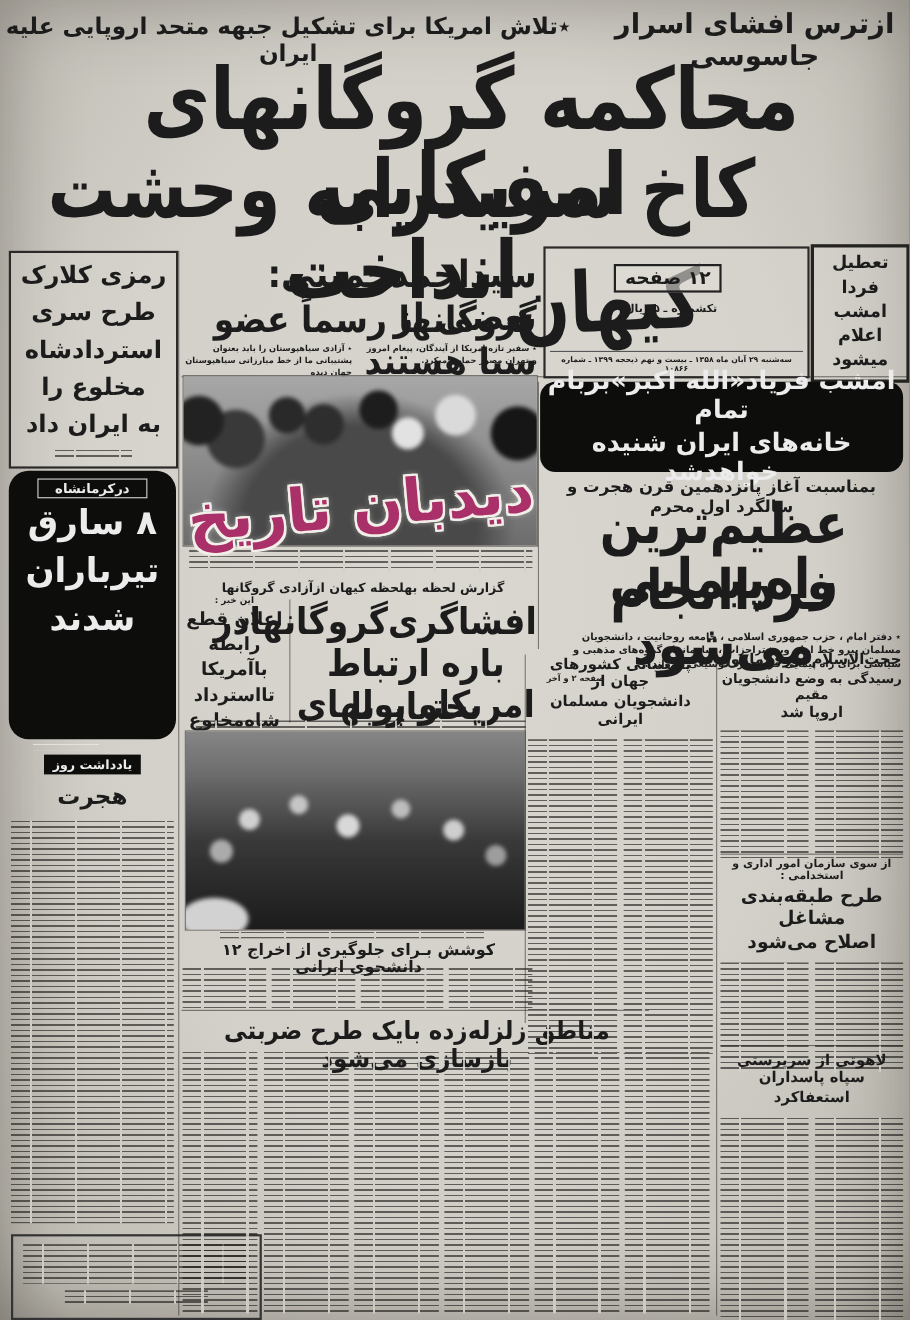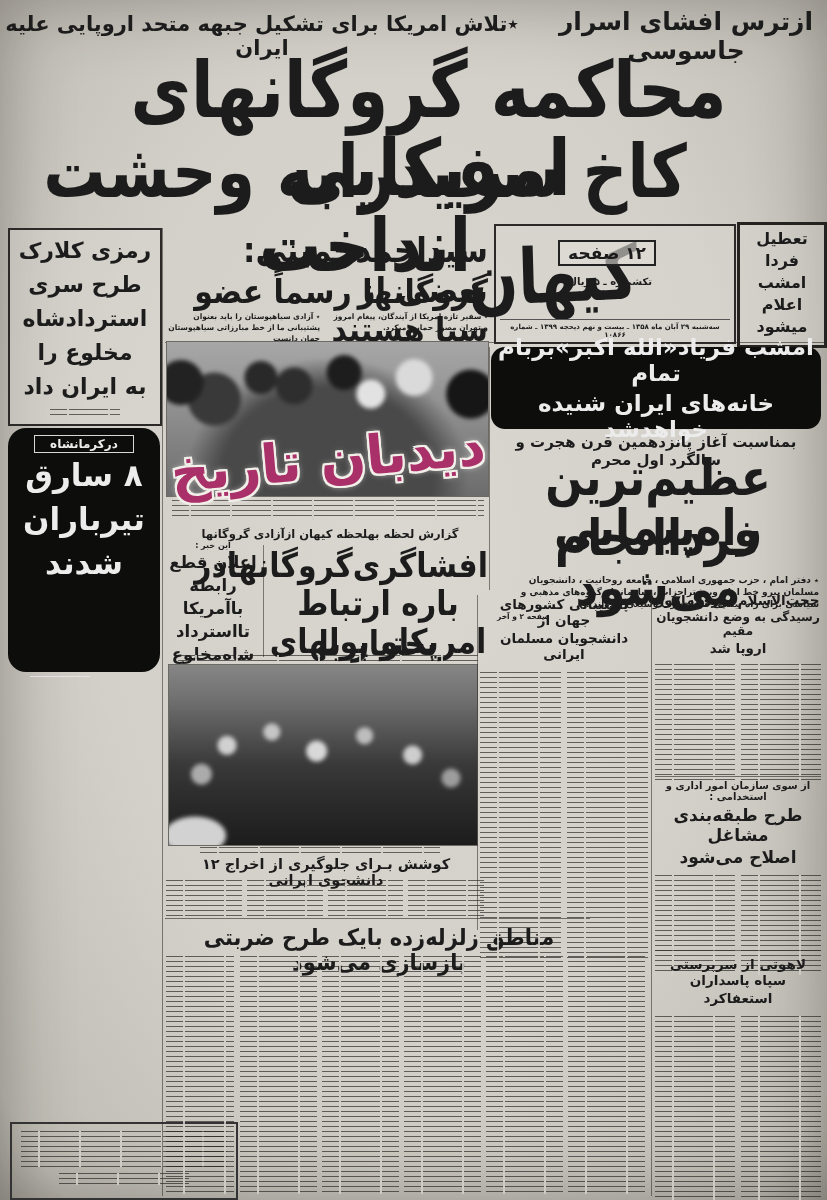--- a/index.html
+++ b/index.html
@@ -57,21 +57,21 @@
     <div class="b ctr" style="font-size:22px;margin-top:9px;">طرح سری</div>
     <div class="b ctr" style="font-size:22px;margin-top:9px;">استردادشاه</div>
     <div class="b ctr" style="font-size:22px;margin-top:9px;">مخلوع را</div>
     <div class="b ctr" style="font-size:22px;margin-top:9px;">به ایران داد</div>
     <div class="sim-fine" style="width:70px;height:7px;margin:10px auto 0;"></div>
   </div>
 
   <div class="abs b" style="left:168px;top:230px;width:320px;font-size:31px;text-align:right;transform:scaleY(1.1);transform-origin:top;">سیداحمدخمینی: بعضی از</div>
   <div class="abs b" style="left:168px;top:272px;width:320px;font-size:30px;text-align:right;transform:scaleY(1.1);transform-origin:top;">گروگانها رسماً عضو سیا هستند</div>
   <div class="abs b" style="left:330px;top:312px;width:158px;font-size:7.5px;line-height:1.45;text-align:right;">٭ سفیر تازه امریکا از آیندگان، پیغام امروز و تهران مصور حمایت میکرد.</div>
-  <div class="abs b" style="left:168px;top:312px;width:152px;font-size:7.5px;line-height:1.45;text-align:right;">٭ آزادی سیاهپوستان را باید بعنوان پشتیبانی ما از خط مبارزاتی سیاهپوستان جهان دانست</div>
+  <div class="abs b" style="left:168px;top:312px;width:152px;font-size:7.5px;line-height:1.45;text-align:right;">٭ آزادی سیاهپوستان را باید بعنوان پشتیبانی ما از خط مبارزاتی سیاهپوستان جهان دیده</div>
 
   <div class="abs boxed" style="left:494px;top:224px;width:238px;height:116px;">
     <div class="abs b" style="left:10px;top:2px;width:130px;font-size:56px;transform:scale(1.05,1.35) rotate(-2deg);transform-origin:top right;">کیهان</div>
     <div class="abs b ctr" style="right:78px;top:14px;border:2px solid #222;padding:1px 8px;font-size:17px;background:rgba(225,222,215,.6);">۱۲ صفحه</div>
     <div class="abs b" style="right:82px;top:50px;font-size:10px;">تکشماره ـ ۵ ریال</div>
     <div class="abs b ctr" style="left:4px;right:4px;bottom:3px;font-size:7px;border-top:1px solid #555;padding-top:3px;">سه‌شنبه ۲۹ آبان ماه ۱۳۵۸ ـ بیست و نهم ذیحجه ۱۳۹۹ ـ شماره ۱۰۸۶۶</div>
   </div>
 
   <div class="abs" style="left:737px;top:222px;width:84px;height:120px;border:3px solid #24231f;background:rgba(218,215,208,.45);">
     <div class="b ctr" style="font-size:16px;margin-top:4px;">تعطیل</div>
@@ -131,20 +131,25 @@
   <div class="abs sim-fine" style="left:178px;top:655px;width:300px;height:7px;"></div>
 
   <div class="abs blackbox" style="left:8px;top:428px;width:152px;height:244px;border-radius:18px;">
     <div class="b ctr" style="width:98px;margin:7px auto 2px;border:1.5px solid #d8d8d8;font-size:12px;padding:1px 0;">درکرمانشاه</div>
     <div class="b ctr" style="font-size:31px;margin-top:4px;">۸ سارق</div>
     <div class="b ctr" style="font-size:31px;margin-top:8px;">تیرباران</div>
     <div class="b ctr" style="font-size:31px;margin-top:8px;">شدند</div>
   </div>
   <div class="abs sim-white" style="left:30px;top:676px;width:60px;height:6px;"></div>
 
+  <div class="abs" style="left:8px;top:686px;width:152px;">
+    <div class="blackbox b ctr" style="width:88px;margin:0 auto;font-size:11.5px;padding:2px 0;">یادداشت روز</div>
+    <div class="b ctr" style="font-size:21px;margin-top:8px;">هجرت</div>
+    <div class="sim-fine" style="width:148px;height:366px;margin:10px auto 0;"></div>
+  </div>
   <div class="abs" style="left:10px;top:1122px;width:224px;height:74px;border:2px solid #333;">
     <div class="sim-fine" style="width:206px;height:36px;margin:7px auto 0;"></div>
     <div class="sim-fine" style="width:130px;height:12px;margin:6px auto 0;"></div>
   </div>
 
   <div class="abs photo" style="left:168px;top:664px;width:308px;height:180px;">
     <div class="inner" style="background:
       radial-gradient(circle at 20% 45%, #cfcfcf 0 9px, transparent 10px),
       radial-gradient(circle at 34% 38%, #c4c4c4 0 8px, transparent 9px),
       radial-gradient(circle at 48% 48%, #d6d6d6 0 10px, transparent 11px),

